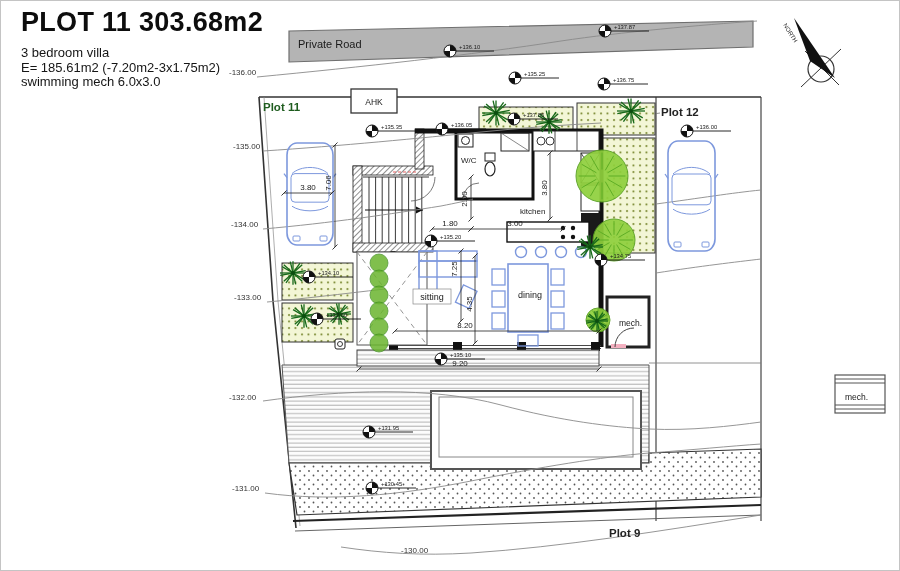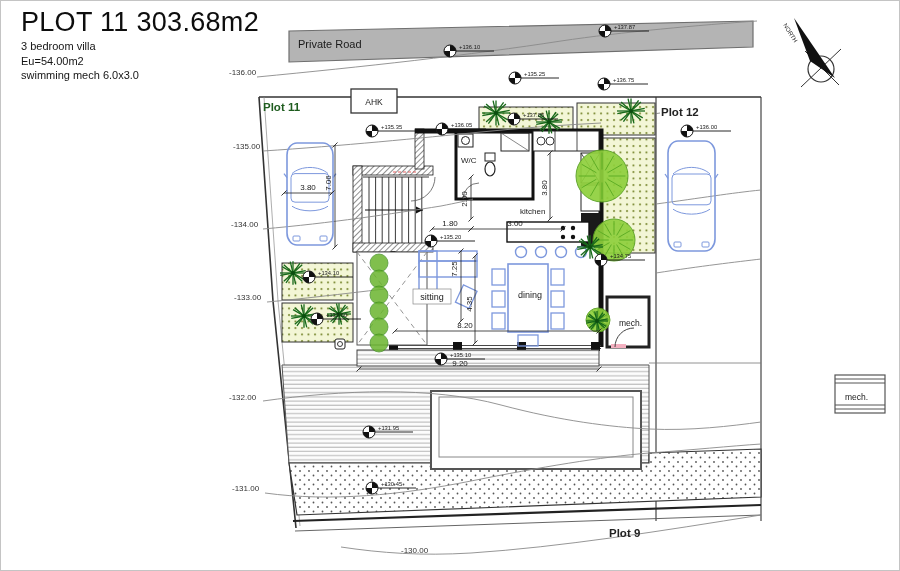--- a/index.html
+++ b/index.html
@@ -1,22 +1,22 @@
 <!DOCTYPE html>
 <html><head>
 <meta charset="utf-8">
 <style>
   html,body{margin:0;padding:0;background:#e8e8e8;}
   .sheet{position:relative;width:900px;height:571px;background:#fff;border:1px solid #c4c4c4;
          box-sizing:border-box;overflow:hidden;font-family:"Liberation Sans",sans-serif;}
   svg{position:absolute;left:0;top:0;}
   .titleblock{position:absolute;left:20px;top:6px;z-index:5;}
-  .titleblock h1{margin:0;font-size:27px;font-weight:400;color:#0d0d0d;letter-spacing:.3px;
+  .titleblock h1{margin:0;font-size:27px;font-weight:700;color:#0d0d0d;letter-spacing:.3px;
                  font-family:"Liberation Sans",sans-serif;}
-  .notes{margin-top:1px;font-size:11px;line-height:14.5px;color:#151515;}
+  .notes{margin-top:8px;font-size:13px;line-height:14.5px;color:#151515;}
   .notes div{white-space:nowrap;}
   text{font-family:"Liberation Sans",sans-serif;}
 </style>
 </head>
 <body>
 
 <div class="sheet">
 
   <svg id="plan" width="898" height="569">
     <defs>
@@ -614,17 +614,17 @@
         <text x="618" y="325" font-size="8.5" fill="#1a1a1a" text-anchor="start">mech.</text>
         <text x="844" y="399" font-size="8.5" fill="#1a1a1a" text-anchor="start">mech.</text>
         <text x="782" y="24" font-size="6" fill="#222" text-anchor="start" transform="rotate(58 782 24)">NORTH</text>
       </g>
   </svg>
 
   <div class="titleblock">
     <h1>PLOT 11 303.68m2</h1>
     <div class="notes" id="notes">
         <div>3 bedroom villa</div>
-        <div>Eu=54.00m2</div>
+        <div>E= 185.61m2 (-7.20m2-3x1.75m2)</div>
         <div>swimming mech 6.0x3.0</div>
       </div>
   </div>
 </div>
 
 </body></html>

